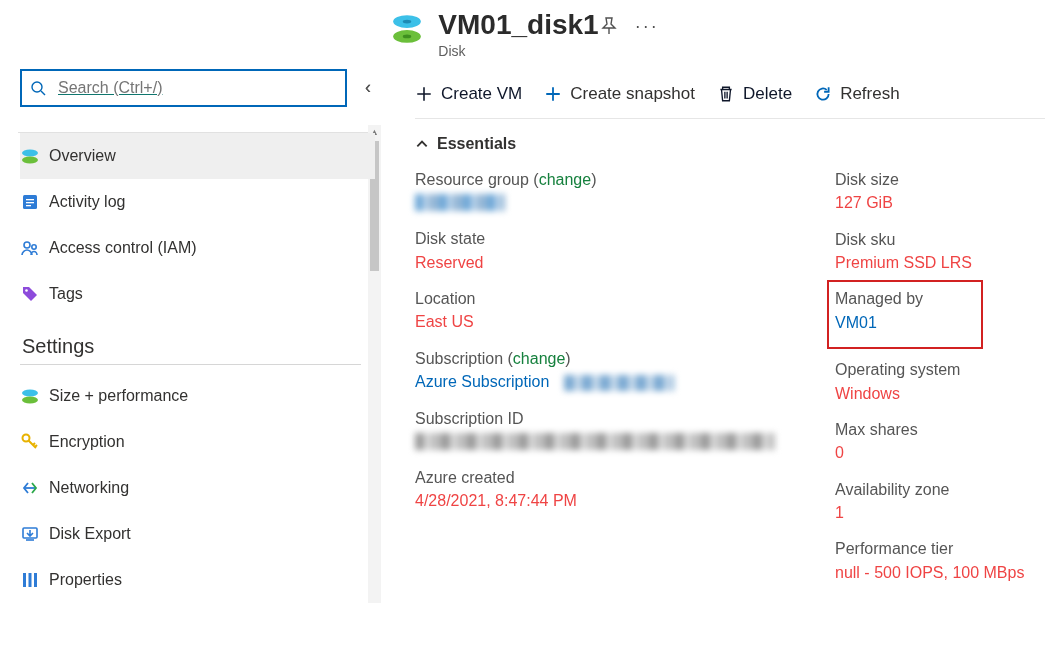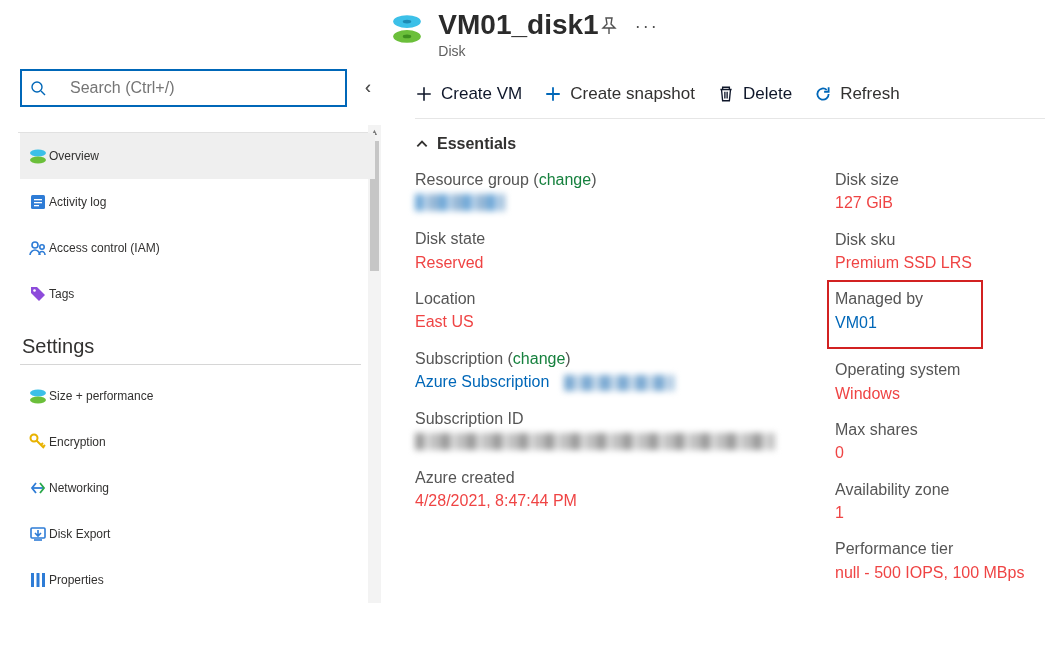--- a/index.html
+++ b/index.html
@@ -77,23 +77,24 @@
     border: 2px solid #0067b8;
     height: 38px;
     padding: 0 8px;
     background: #fff;
   }
   .search-box svg { flex: none; }
   .search-input {
     border: none;
     outline: none;
     font-size: 16px;
-    margin-left: 24px;
+    margin-left: 12px;
     width: 100%;
     color: #0f766e;
+    text-decoration: underline;
   }
   .collapse-chevrons {
     color: #555;
     font-size: 18px;
     cursor: pointer;
     letter-spacing: -6px;
     padding-right: 6px;
   }
   .nav {
     margin-top: 18px;
@@ -102,23 +103,22 @@
   .nav-scroll-indicator-top {
     height: 8px;
     border-bottom: 1px solid #e1e1e1;
     margin-right: 6px;
     margin-left: -2px;
   }
   .nav-item {
     display: flex;
     align-items: center;
     height: 46px;
-    padding-left: 8px;
-    gap: 1px;
-    font-size: 12px;
+    gap: 9px;
+    font-size: 16px;
     cursor: pointer;
     position: relative;
   }
   .nav-item.selected {
     background: #efefef;
   }
   .nav-icon {
     width: 20px; height: 20px;
     display: flex; align-items: center; justify-content: center;
     flex: none;

